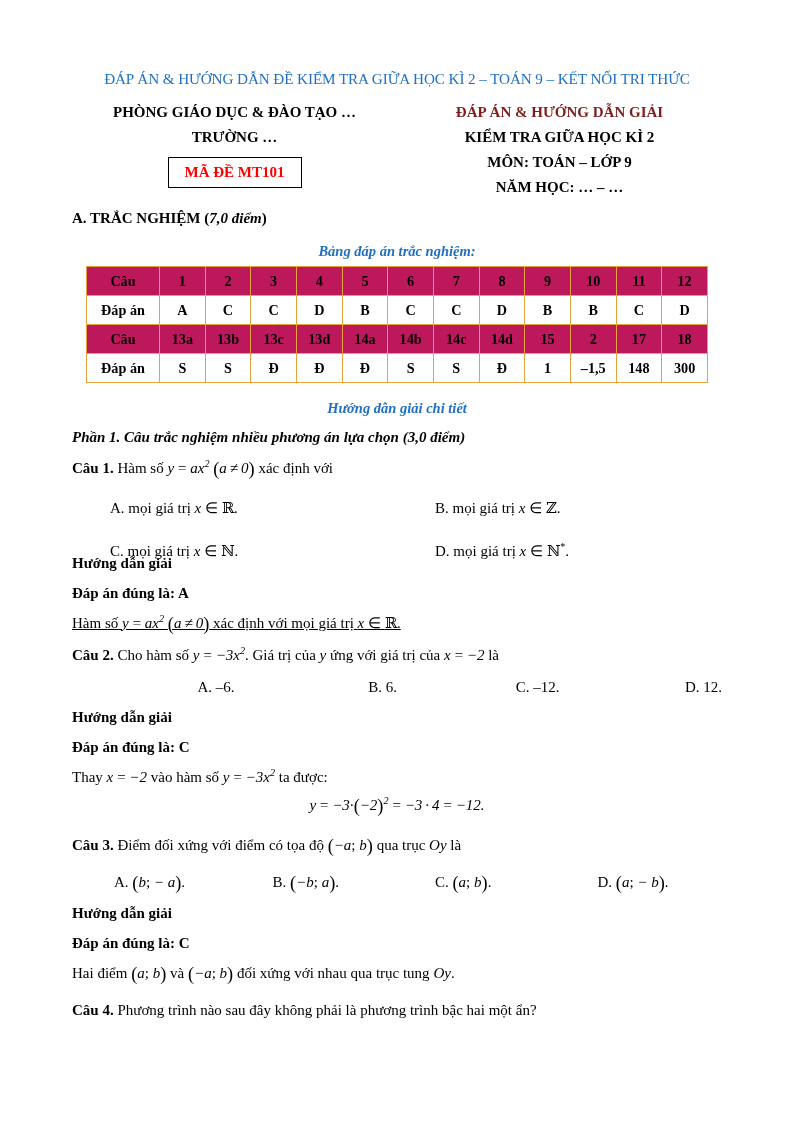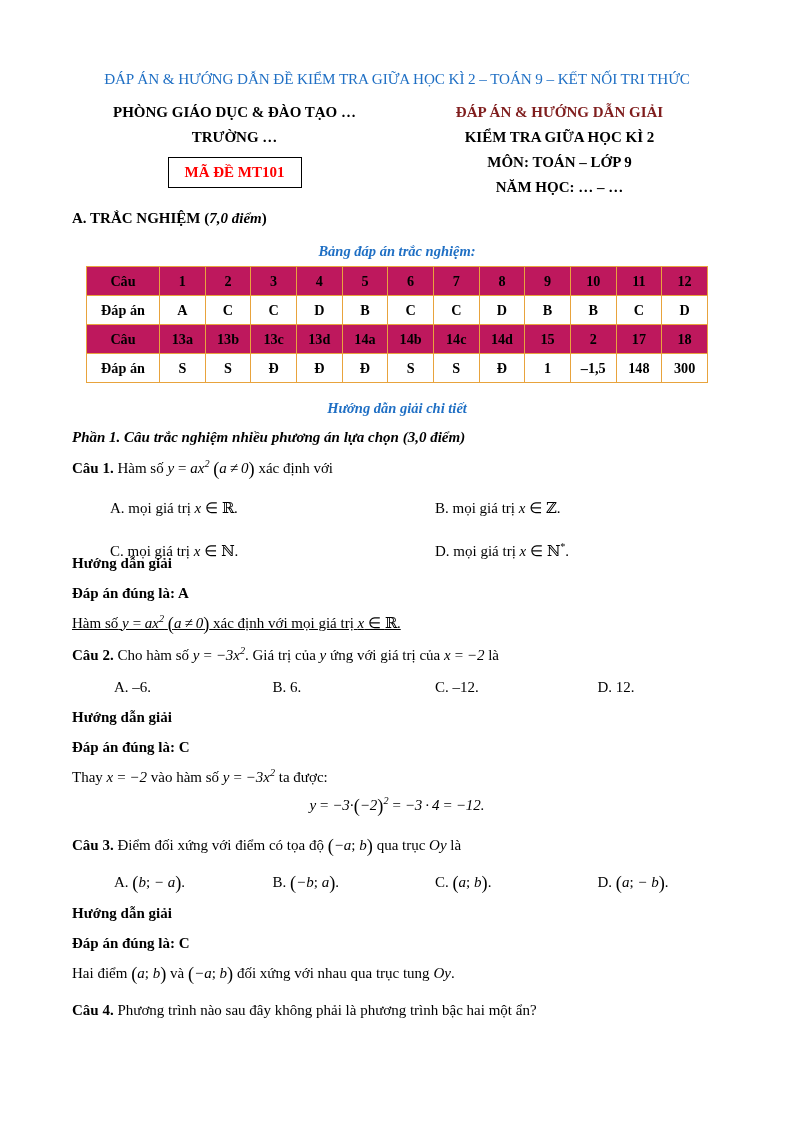--- a/index.html
+++ b/index.html
@@ -273,21 +273,21 @@
        <span class="m">x</span><span class="mr"> ∈ <span class="bb">ℝ</span>.</span></div>
 
   <div class="blk" style="top:645px;"><span class="b">Câu 2.</span>
      <span>Cho hàm số</span>
      <span class="m">y = −3x<sup>2</sup></span><span>. Giá trị của</span>
      <span class="m">y</span>
      <span>ứng với giá trị của</span>
      <span class="m">x = −2</span>
      <span>là</span></div>
 
-  <div class="blk" style="top:677px;">
+  <div class="blk" style="top:677px;text-align:right;">
     <div class="opts4">
       <div><span>A.</span>
         <span>–6.</span></div>
       <div><span>B.</span>
         <span>6.</span></div>
       <div><span>C.</span>
         <span>–12.</span></div>
       <div><span>D.</span>
         <span>12.</span></div>
     </div>

